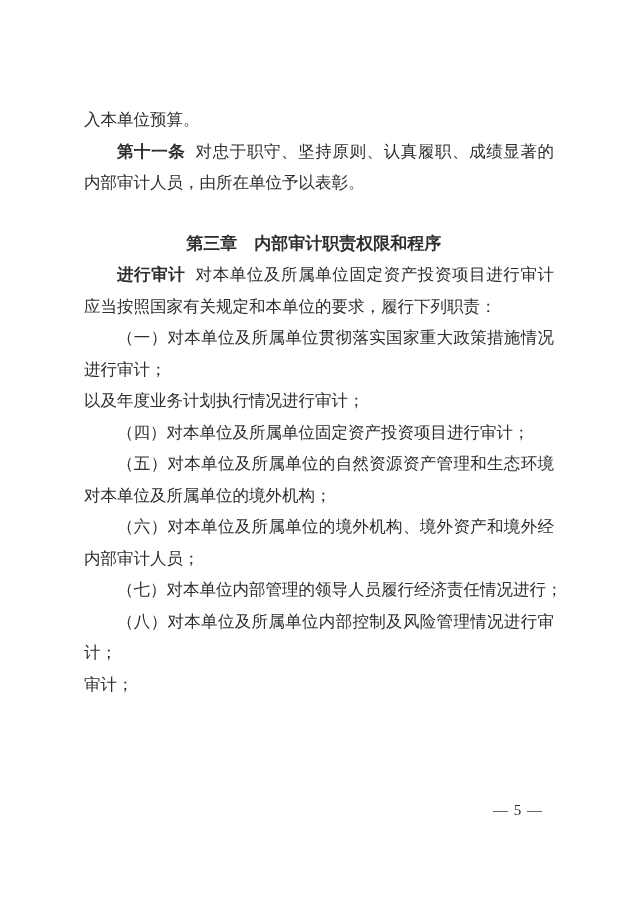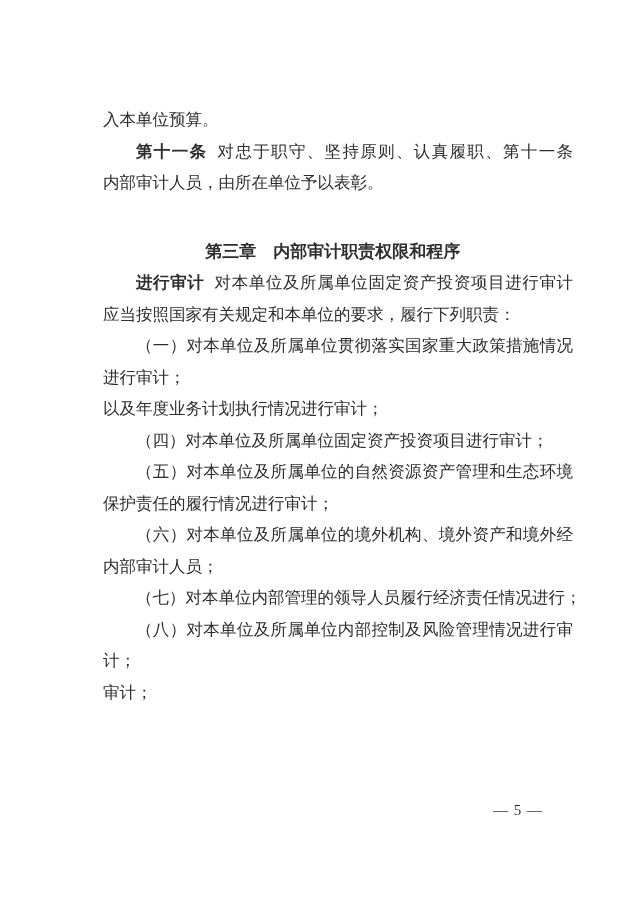--- a/index.html
+++ b/index.html
@@ -11,21 +11,21 @@
     position: relative;
     width: 639px;
     height: 905px;
     background: #ffffff;
     overflow: hidden;
     font-family: "Liberation Serif", "DejaVu Serif", serif;
     color: #2d2d2d;
   }
   #doc-body {
     position: absolute;
-    left: 103px;
+    left: 84px;
     top: 104px;
     width: 470px;
     font-size: 16.5px;
   }
   .line {
     line-height: 31.5px;
     height: 31.5px;
     text-align: left;
     white-space: nowrap;
   }
@@ -36,21 +36,21 @@
   }
   .line.center {
     text-align: center;
     text-align-last: center;
     white-space: nowrap;
   }
   .line.indent {
     padding-left: 33px;
   }
   .line.gap-above {
-    margin-top: 37px;
+    margin-top: 29px;
   }
   .line.heading {
     font-weight: bold;
     font-size: 17px;
   }
   .seg { display: inline; }
   .seg.bold {
     font-weight: bold;
     margin-right: 0.62em;
     font-family: Liberation Serif, serif;
@@ -64,31 +64,31 @@
     letter-spacing: 1px;
     color: #2d2d2d;
   }
 </style>
 </head>
 <body>
 
 <div id="page">
   <div id="doc-body">
       <div class="line"><span class="seg">入本单位预算。</span></div>
-      <div class="line indent fill"><span class="seg bold">第十一条</span><span class="seg">对忠于职守、坚持原则、认真履职、第十一条</span></div>
+      <div class="line indent fill"><span class="seg bold">第十一条</span><span class="seg">对忠于职守、坚持原则、认真履职、成绩显著的</span></div>
       <div class="line"><span class="seg">内部审计人员，由所在单位予以表彰。</span></div>
       <div class="line center heading gap-above"><span class="seg bold">第三章　内部审计职责权限和程序</span></div>
       <div class="line indent fill"><span class="seg bold">进行审计</span><span class="seg">对本单位及所属单位固定资产投资项目进行审计</span></div>
       <div class="line"><span class="seg">应当按照国家有关规定和本单位的要求，履行下列职责：</span></div>
       <div class="line indent fill"><span class="seg">（一）对本单位及所属单位贯彻落实国家重大政策措施情况</span></div>
       <div class="line"><span class="seg">进行审计；</span></div>
       <div class="line"><span class="seg">以及年度业务计划执行情况进行审计；</span></div>
       <div class="line indent"><span class="seg">（四）对本单位及所属单位固定资产投资项目进行审计；</span></div>
       <div class="line indent fill"><span class="seg">（五）对本单位及所属单位的自然资源资产管理和生态环境</span></div>
-      <div class="line"><span class="seg">保护责任的履行情况进行审计；</span></div>
+      <div class="line"><span class="seg">对本单位及所属单位的境外机构；</span></div>
       <div class="line indent fill"><span class="seg">（六）对本单位及所属单位的境外机构、境外资产和境外经</span></div>
       <div class="line"><span class="seg">内部审计人员；</span></div>
       <div class="line indent"><span class="seg">（七）对本单位内部管理的领导人员履行经济责任情况进行；</span></div>
       <div class="line indent fill"><span class="seg">（八）对本单位及所属单位内部控制及风险管理情况进行审</span></div>
       <div class="line"><span class="seg">计；</span></div>
       <div class="line"><span class="seg">审计；</span></div>
     </div>
   <div id="page-footer">— 5 —</div>
 </div>
 

